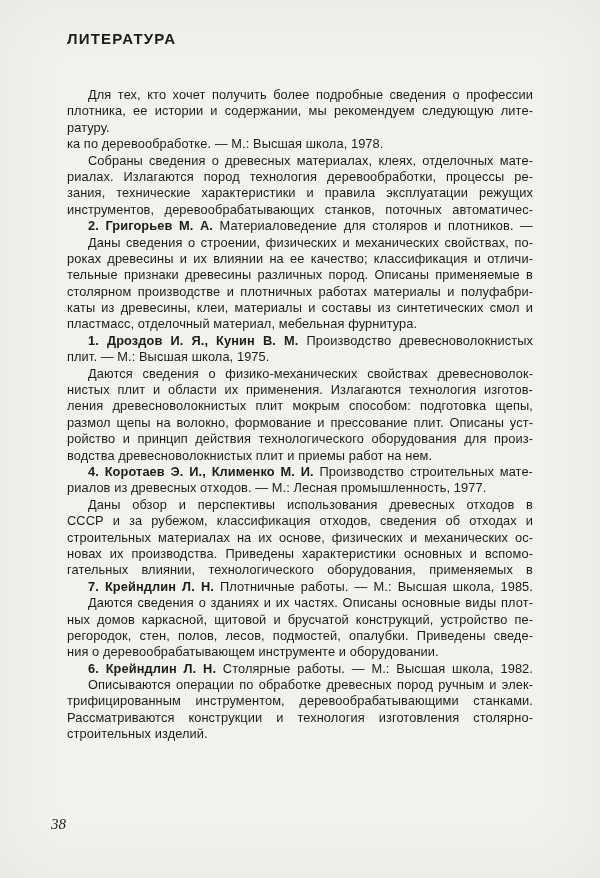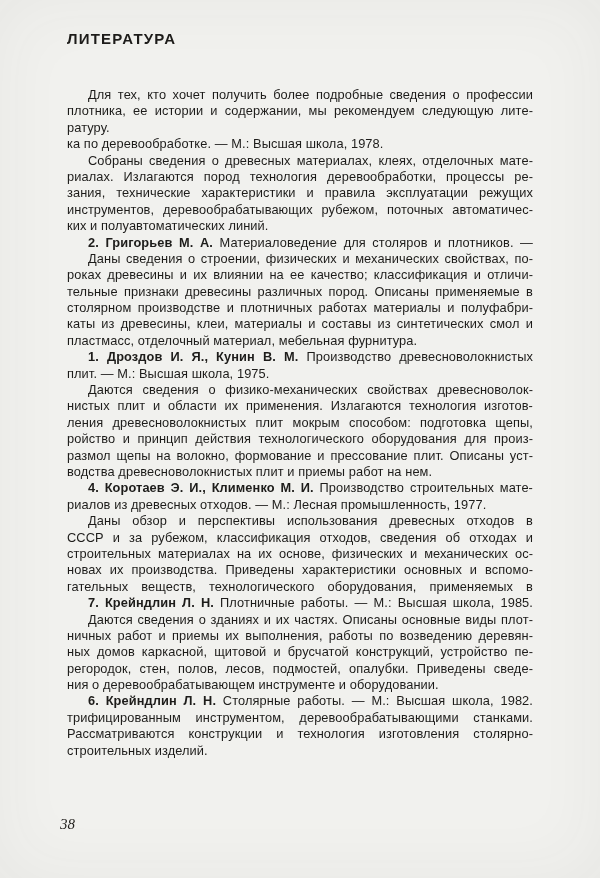--- a/index.html
+++ b/index.html
@@ -46,21 +46,21 @@
     text-indent: 21px;
   }
   .line.last {
     text-align-last: left;
   }
   .b {
     font-weight: bold;
   }
   .pagenum {
     position: absolute;
-    left: 60px;
+    left: 51px;
     top: 816px;
     font-family: "Liberation Serif", serif;
     font-style: italic;
     font-size: 15px;
     color: #23211e;
   }
 </style>
 </head>
 <body style="background: rgb(241, 241, 238);">
 
@@ -72,70 +72,69 @@
         <div class="line">плотника, ее истории и содержании, мы рекомендуем следующую лите-</div>
         <div class="line last">ратуру.</div>
       </div>
       <div class="para">
         <div class="line last">ка по деревообработке. — М.: Высшая школа, 1978.</div>
       </div>
       <div class="para">
         <div class="line first">Собраны сведения о древесных материалах, клеях, отделочных мате-</div>
         <div class="line">риалах. Излагаются пород технология деревообработки, процессы ре-</div>
         <div class="line">зания, технические характеристики и правила эксплуатации режущих</div>
-        <div class="line">инструментов, деревообрабатывающих рубежом, поточных автоматичес-</div>
-        <div class="line last">ких и полуавтоматических линий.</div>
+        <div class="line">инструментов, деревообрабатывающих станков, поточных автоматичес-</div>
       </div>
       <div class="para">
         <div class="line first"><span class="b">2. Григорьев М. А.</span> Материаловедение для столяров и плотников. —</div>
       </div>
       <div class="para">
         <div class="line first">Даны сведения о строении, физических и механических свойствах, по-</div>
         <div class="line">роках древесины и их влиянии на ее качество; классификация и отличи-</div>
         <div class="line">тельные признаки древесины различных пород. Описаны применяемые в</div>
         <div class="line">столярном производстве и плотничных работах материалы и полуфабри-</div>
         <div class="line">каты из древесины, клеи, материалы и составы из синтетических смол и</div>
         <div class="line last">пластмасс, отделочный материал, мебельная фурнитура.</div>
       </div>
       <div class="para">
         <div class="line first"><span class="b">1. Дроздов И. Я., Кунин В. М.</span> Производство древесноволокнистых</div>
         <div class="line last">плит. — М.: Высшая школа, 1975.</div>
       </div>
       <div class="para">
         <div class="line first">Даются сведения о физико-механических свойствах древесноволок-</div>
         <div class="line">нистых плит и области их применения. Излагаются технология изготов-</div>
         <div class="line">ления древесноволокнистых плит мокрым способом: подготовка щепы,</div>
+        <div class="line">размол щепы на волокно, формование и прессование плит. Описаны уст-</div>
         <div class="line">ройство и принцип действия технологического оборудования для произ-</div>
-        <div class="line">размол щепы на волокно, формование и прессование плит. Описаны уст-</div>
         <div class="line last">водства древесноволокнистых плит и приемы работ на нем.</div>
       </div>
       <div class="para">
         <div class="line first"><span class="b">4. Коротаев Э. И., Клименко М. И.</span> Производство строительных мате-</div>
         <div class="line last">риалов из древесных отходов. — М.: Лесная промышленность, 1977.</div>
       </div>
       <div class="para">
         <div class="line first">Даны обзор и перспективы использования древесных отходов в</div>
         <div class="line">СССР и за рубежом, классификация отходов, сведения об отходах и</div>
         <div class="line">строительных материалах на их основе, физических и механических ос-</div>
         <div class="line">новах их производства. Приведены характеристики основных и вспомо-</div>
-        <div class="line">гательных веществ, технологического оборудования, применяемых в</div>
+        <div class="line">гательных влиянии, технологического оборудования, применяемых в</div>
       </div>
       <div class="para">
         <div class="line first"><span class="b">7. Крейндлин Л. Н.</span> Плотничные работы. — М.: Высшая школа, 1985.</div>
       </div>
       <div class="para">
         <div class="line first">Даются сведения о зданиях и их частях. Описаны основные виды плот-</div>
-        <div class="line">ничных работ и приемы их выполнения, работы по возведению деревян-</div>
         <div class="line">ных домов каркасной, щитовой и брусчатой конструкций, устройство пе-</div>
         <div class="line">регородок, стен, полов, лесов, подмостей, опалубки. Приведены сведе-</div>
         <div class="line last">ния о деревообрабатывающем инструменте и оборудовании.</div>
       </div>
       <div class="para">
         <div class="line first"><span class="b">6. Крейндлин Л. Н.</span> Столярные работы. — М.: Высшая школа, 1982.</div>
       </div>
       <div class="para">
+        <div class="line first">Описываются операции по обработке древесных пород ручным и элек-</div>
         <div class="line">трифицированным инструментом, деревообрабатывающими станками.</div>
         <div class="line">Рассматриваются конструкции и технология изготовления столярно-</div>
         <div class="line last">строительных изделий.</div>
       </div>
     </div>
   <div class="pagenum">38</div>
 </div>
 
 </body></html>

